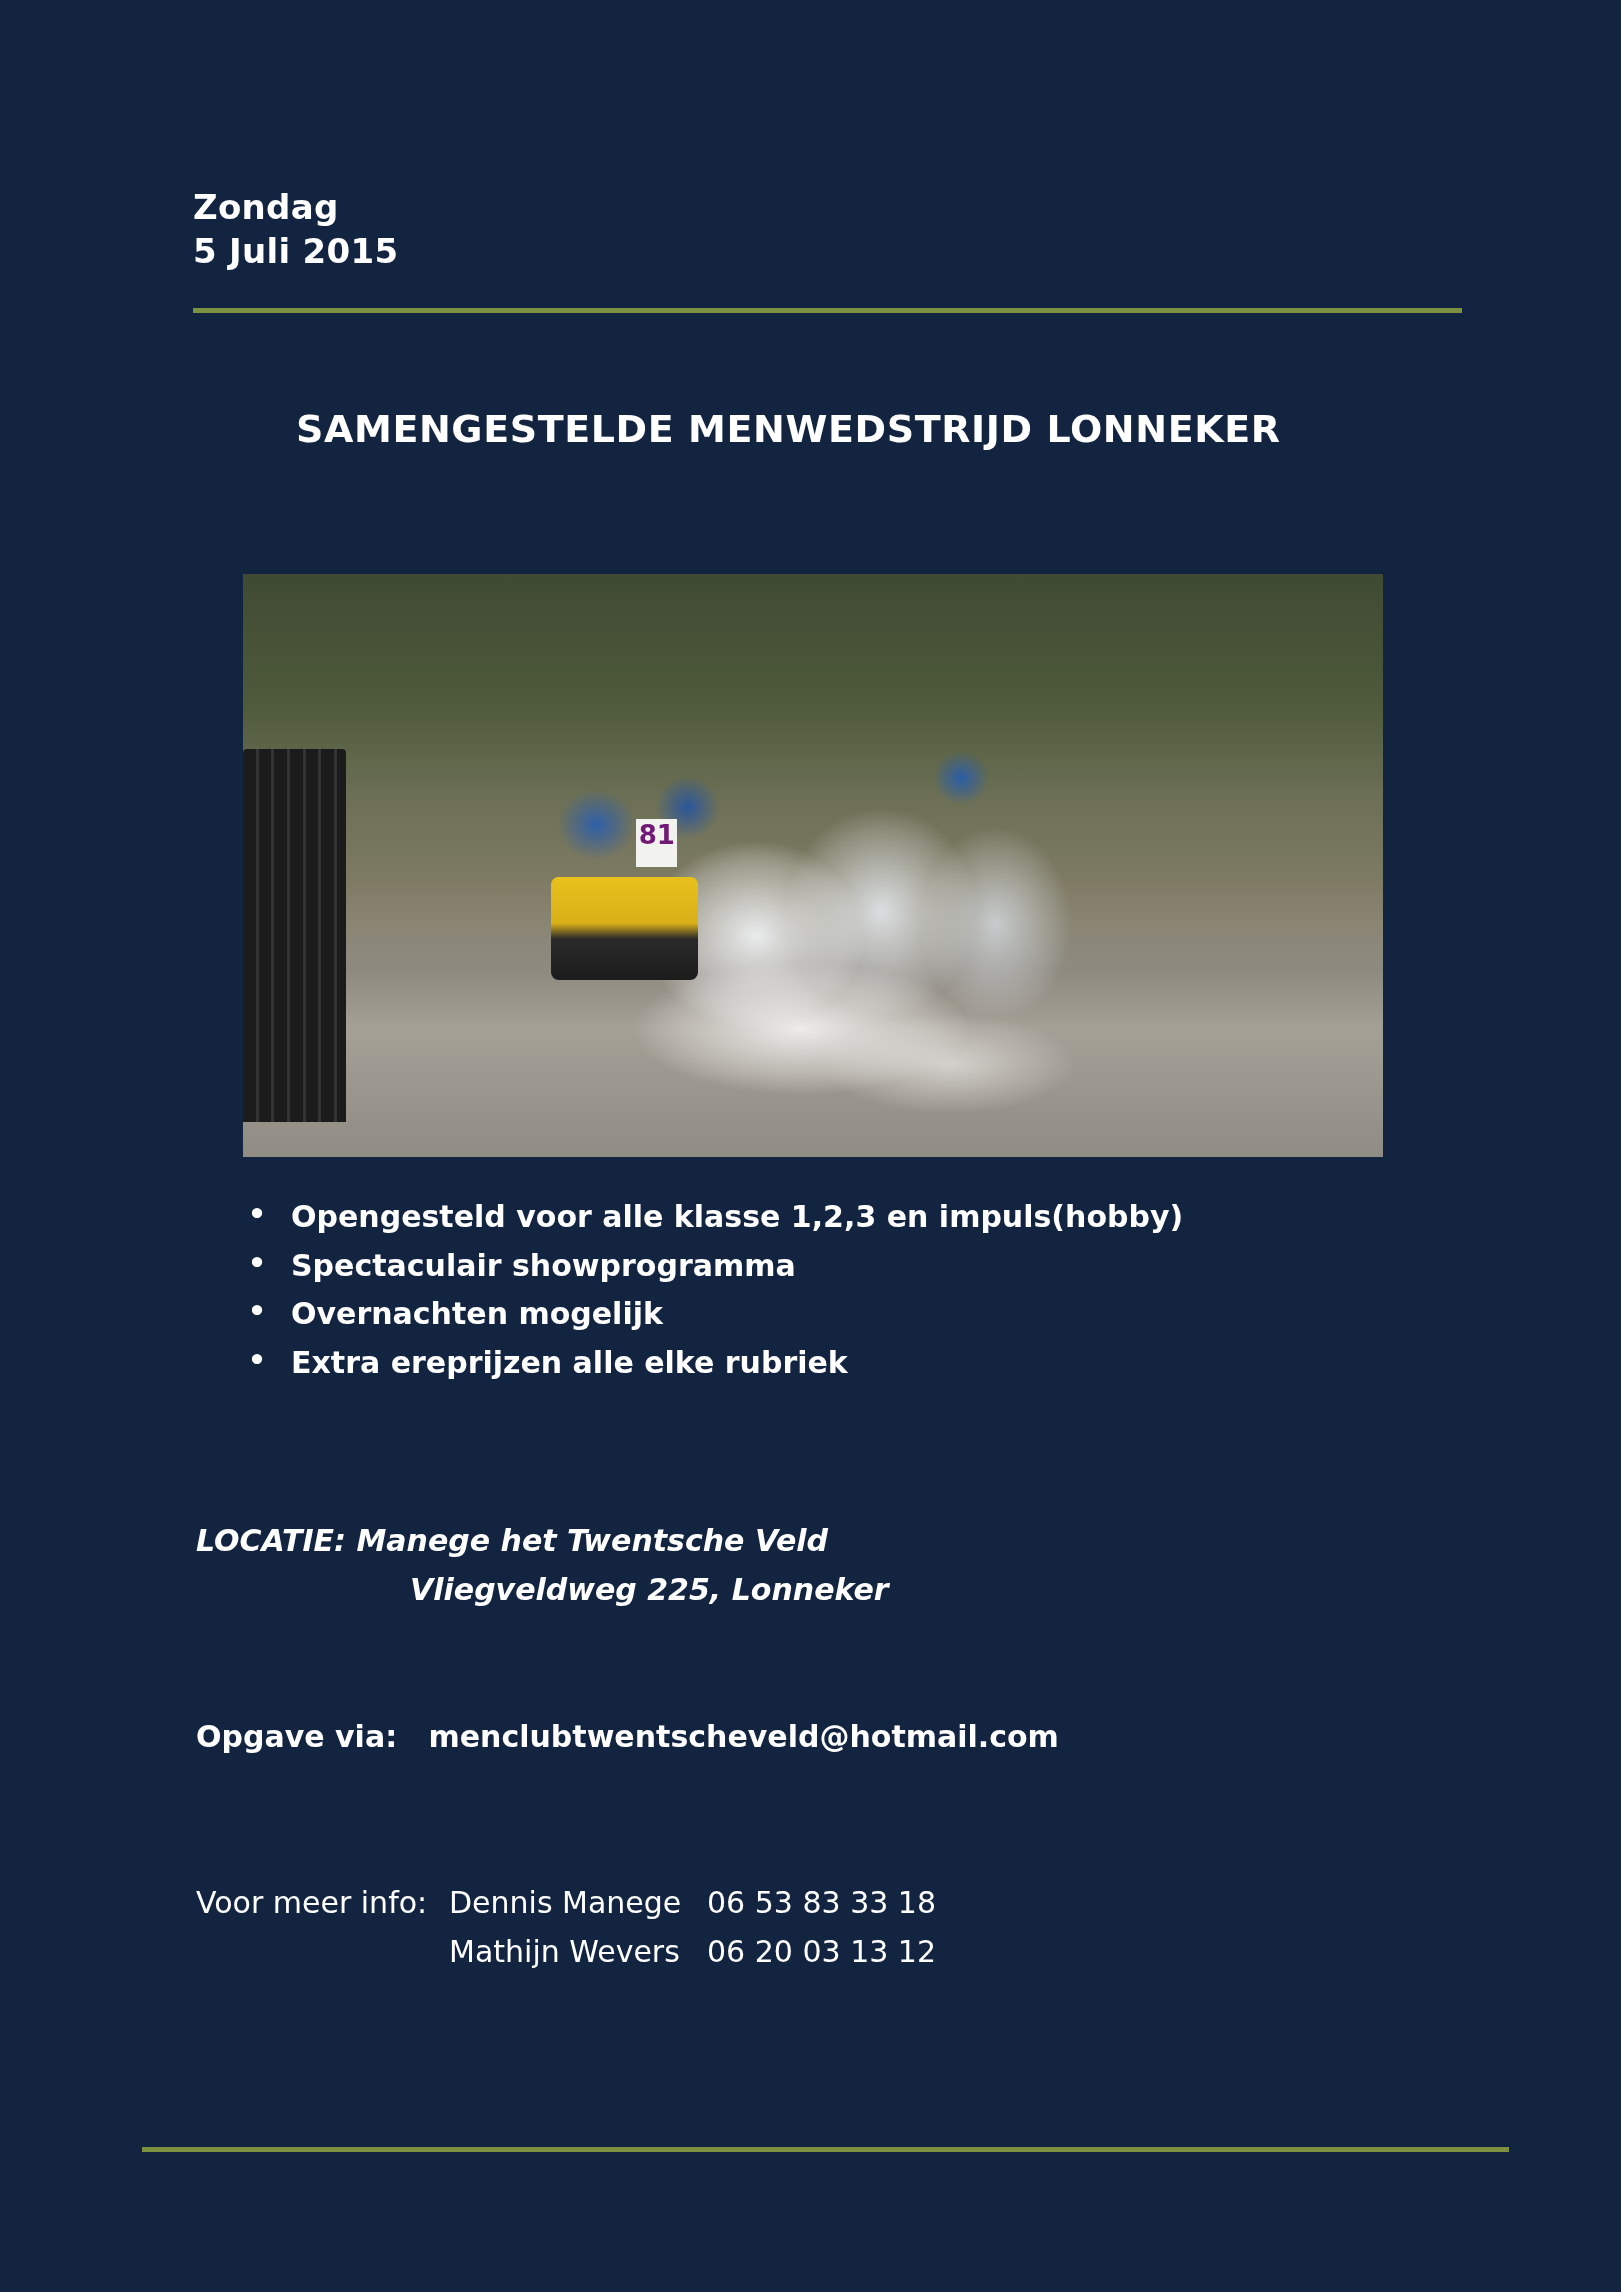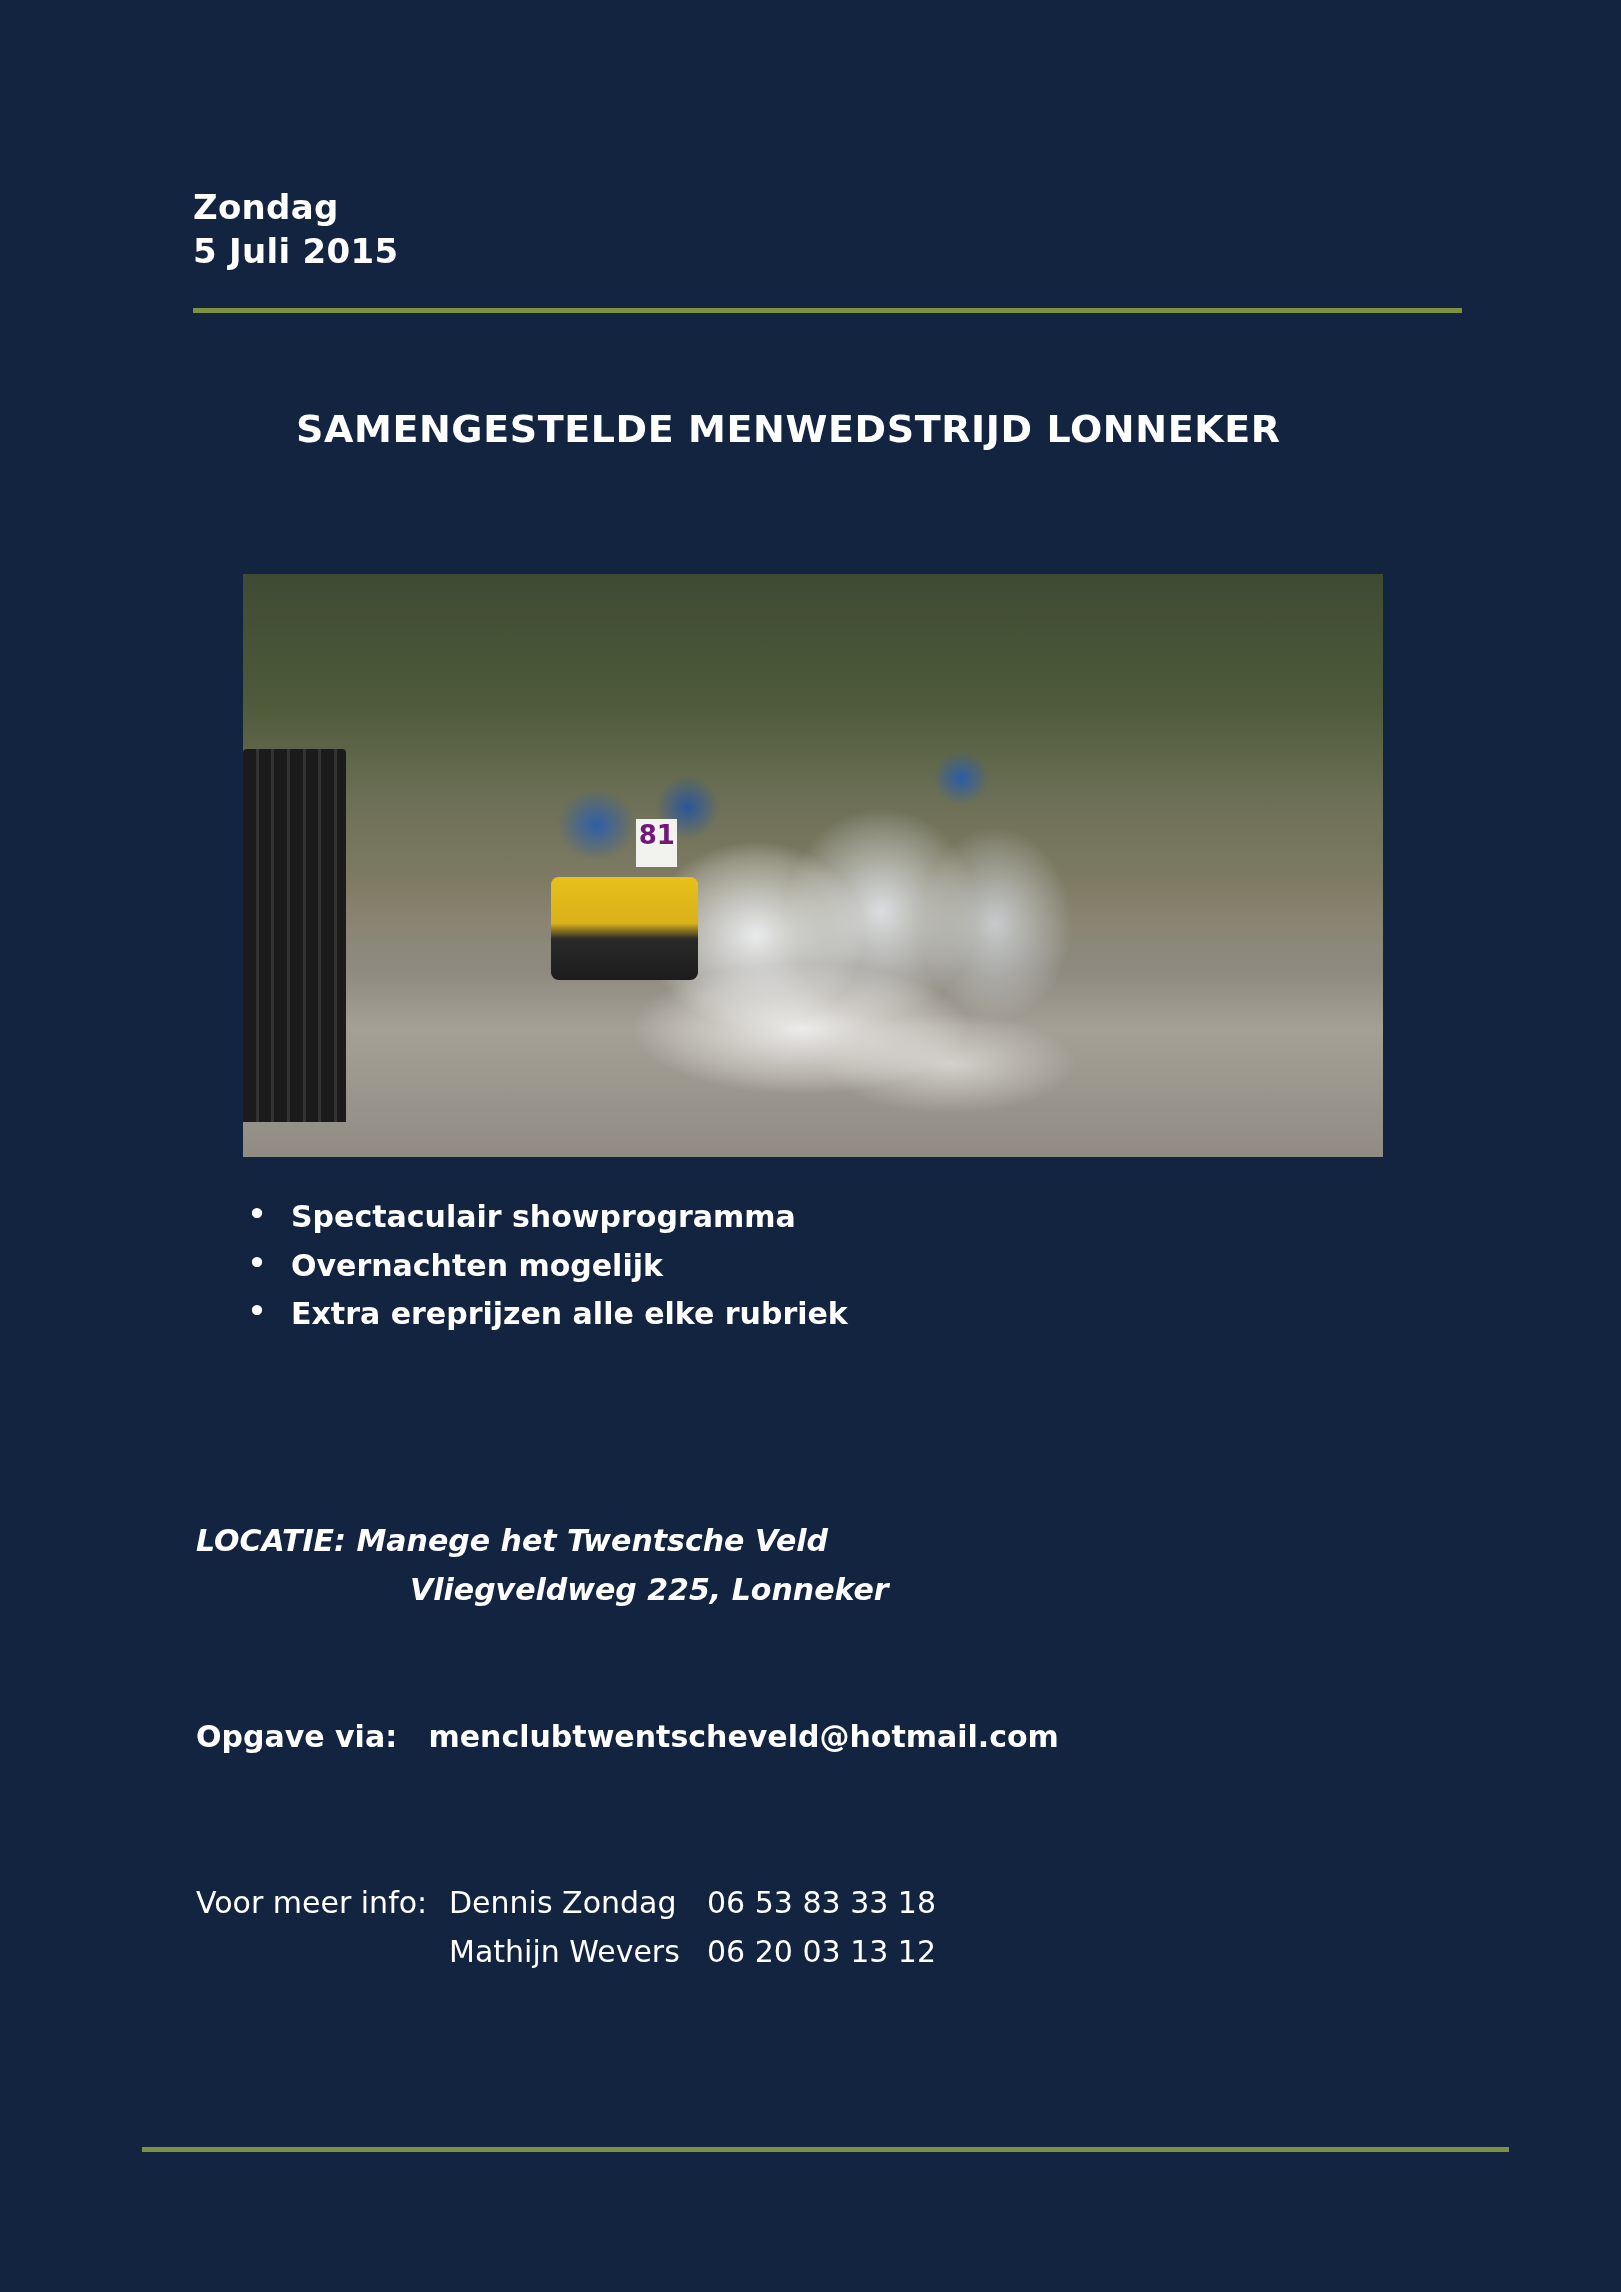--- a/index.html
+++ b/index.html
@@ -227,36 +227,37 @@
 
   <div class="photo-frame">
     <div class="photo">
       <div class="post"></div>
       <div class="vehicle"></div>
       <div class="number-plate">81</div>
     </div>
   </div>
 
   <ul class="bullets">
+    <li>Opengesteld voor alle klasse 1,2,3 en impuls(hobby)</li>
     <li>Spectaculair showprogramma</li>
     <li>Overnachten mogelijk</li>
     <li>Extra ereprijzen alle elke rubriek</li>
   </ul>
 
   <div class="location">
     <div>LOCATIE: Manege het Twentsche Veld</div>
     <span class="indent">Vliegveldweg 225, Lonneker</span>
   </div>
 
   <div class="signup">Opgave via:   menclubtwentscheveld@hotmail.com</div>
 
   <div class="contacts">
     <div class="contact-row">
       <span class="contact-label">Voor meer info:</span>
-      <span class="contact-name">Dennis Zondag</span>
+      <span class="contact-name">Dennis Manege</span>
       <span class="contact-phone">06 53 83 33 18</span>
     </div>
     <div class="contact-row">
       <span class="contact-label"></span>
       <span class="contact-name">Mathijn Wevers</span>
       <span class="contact-phone">06 20 03 13 12</span>
     </div>
   </div>
 
   <div class="rule-bottom"></div>

